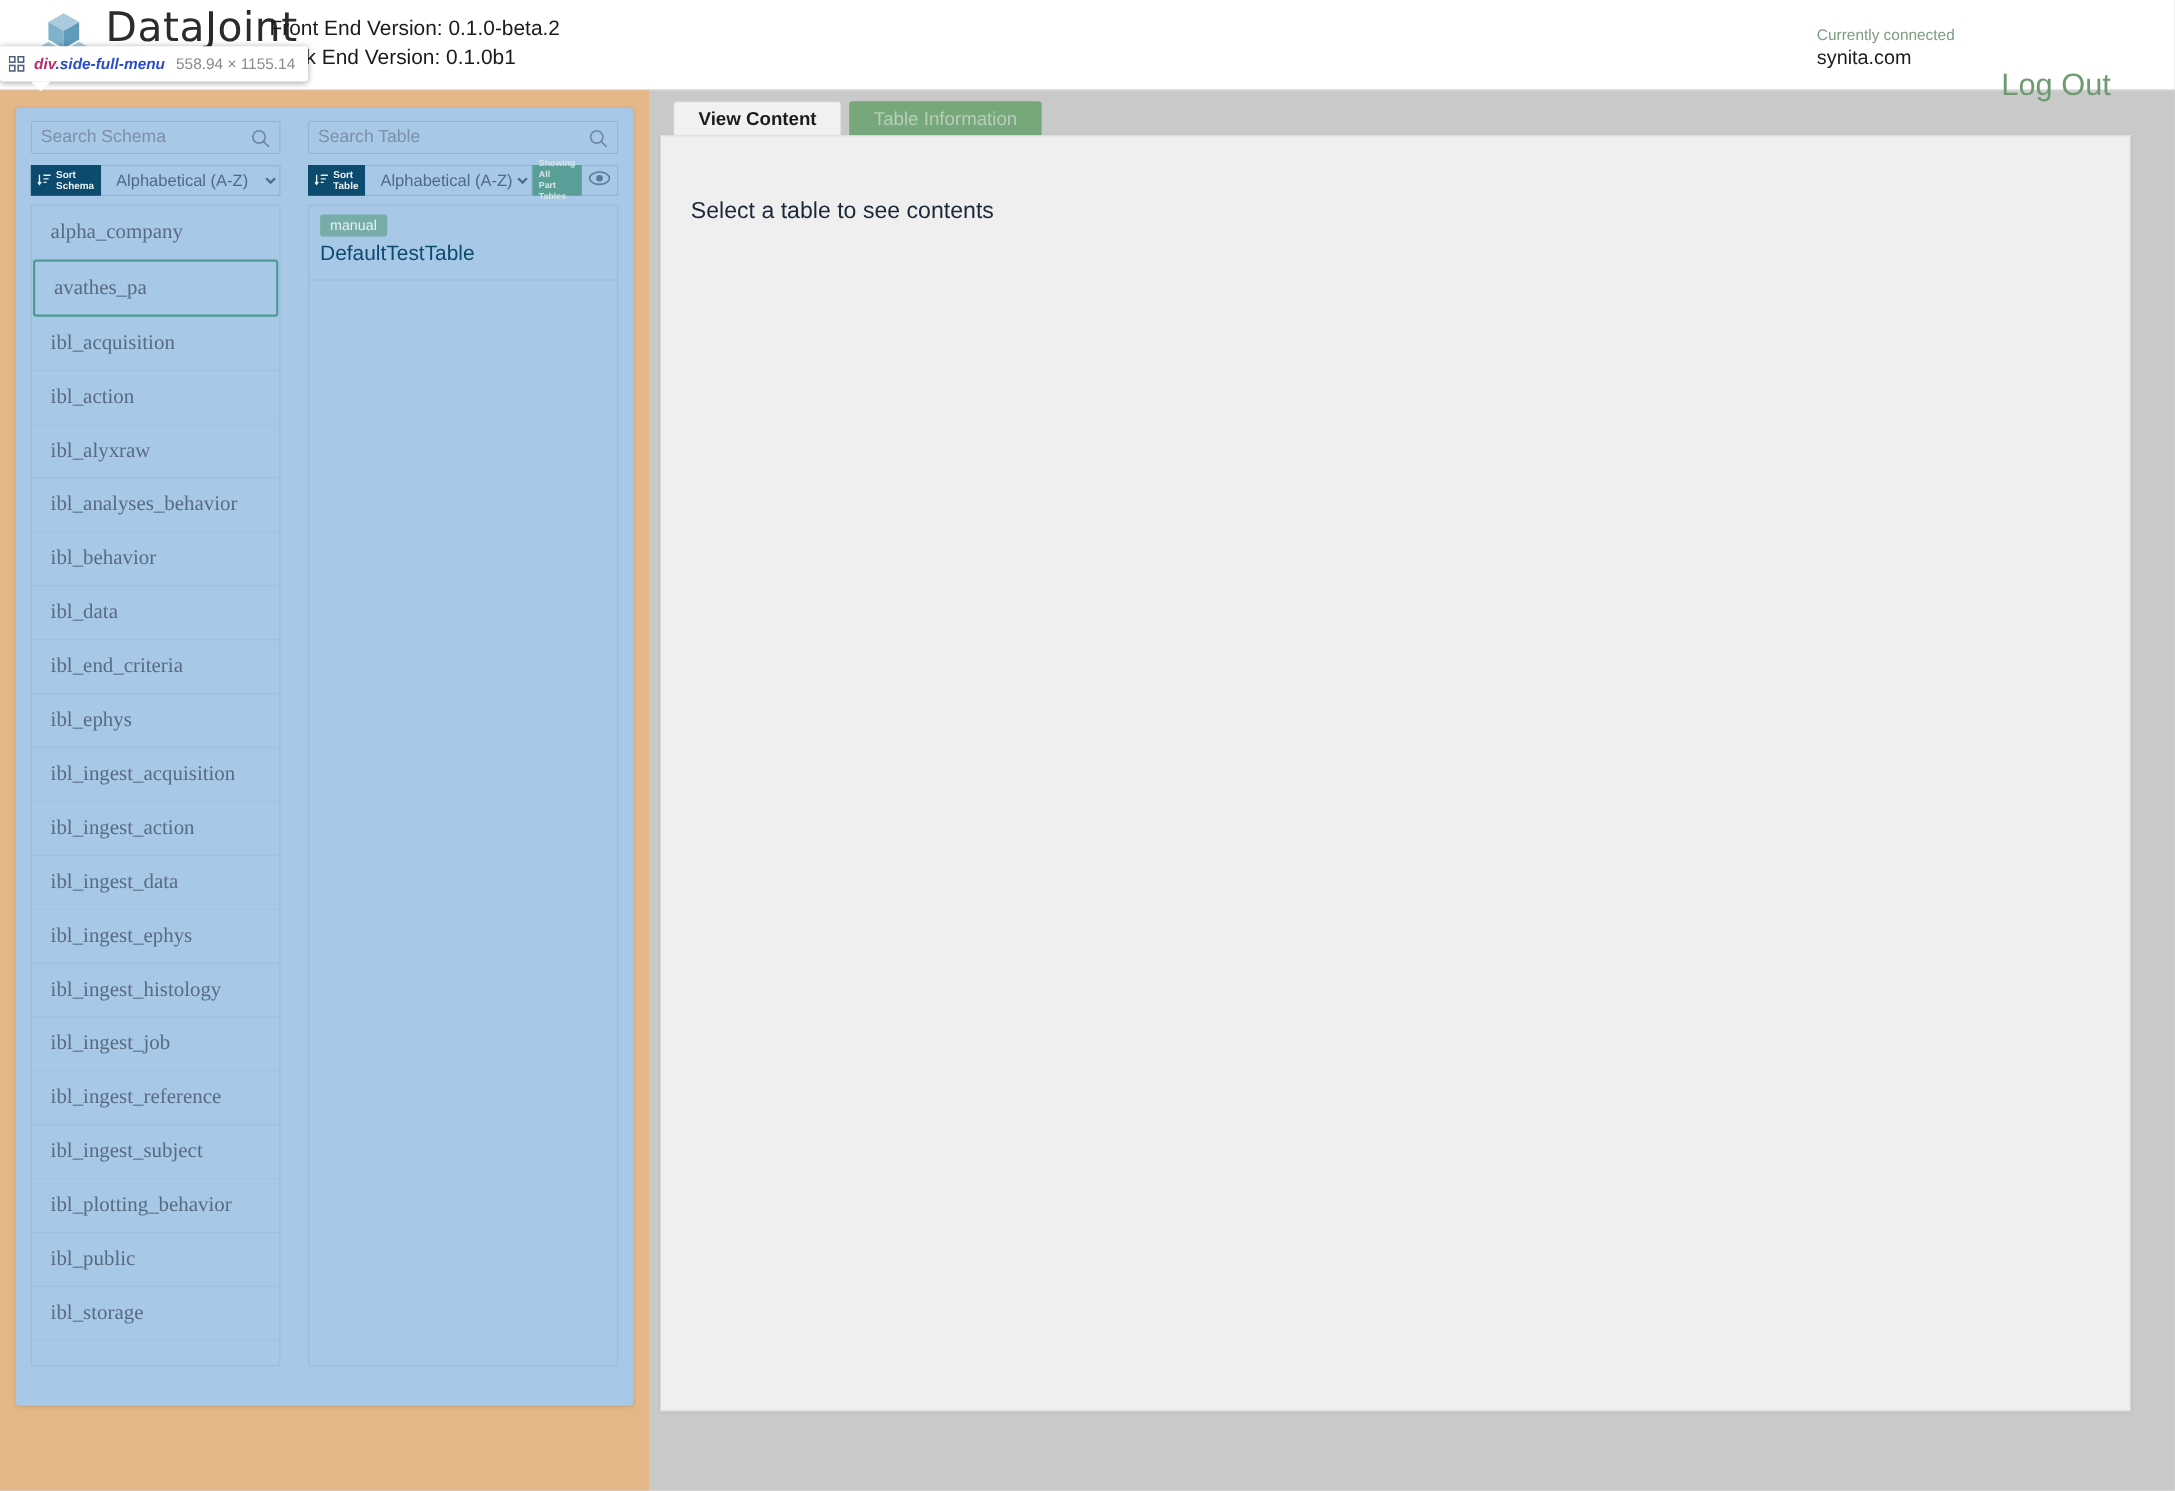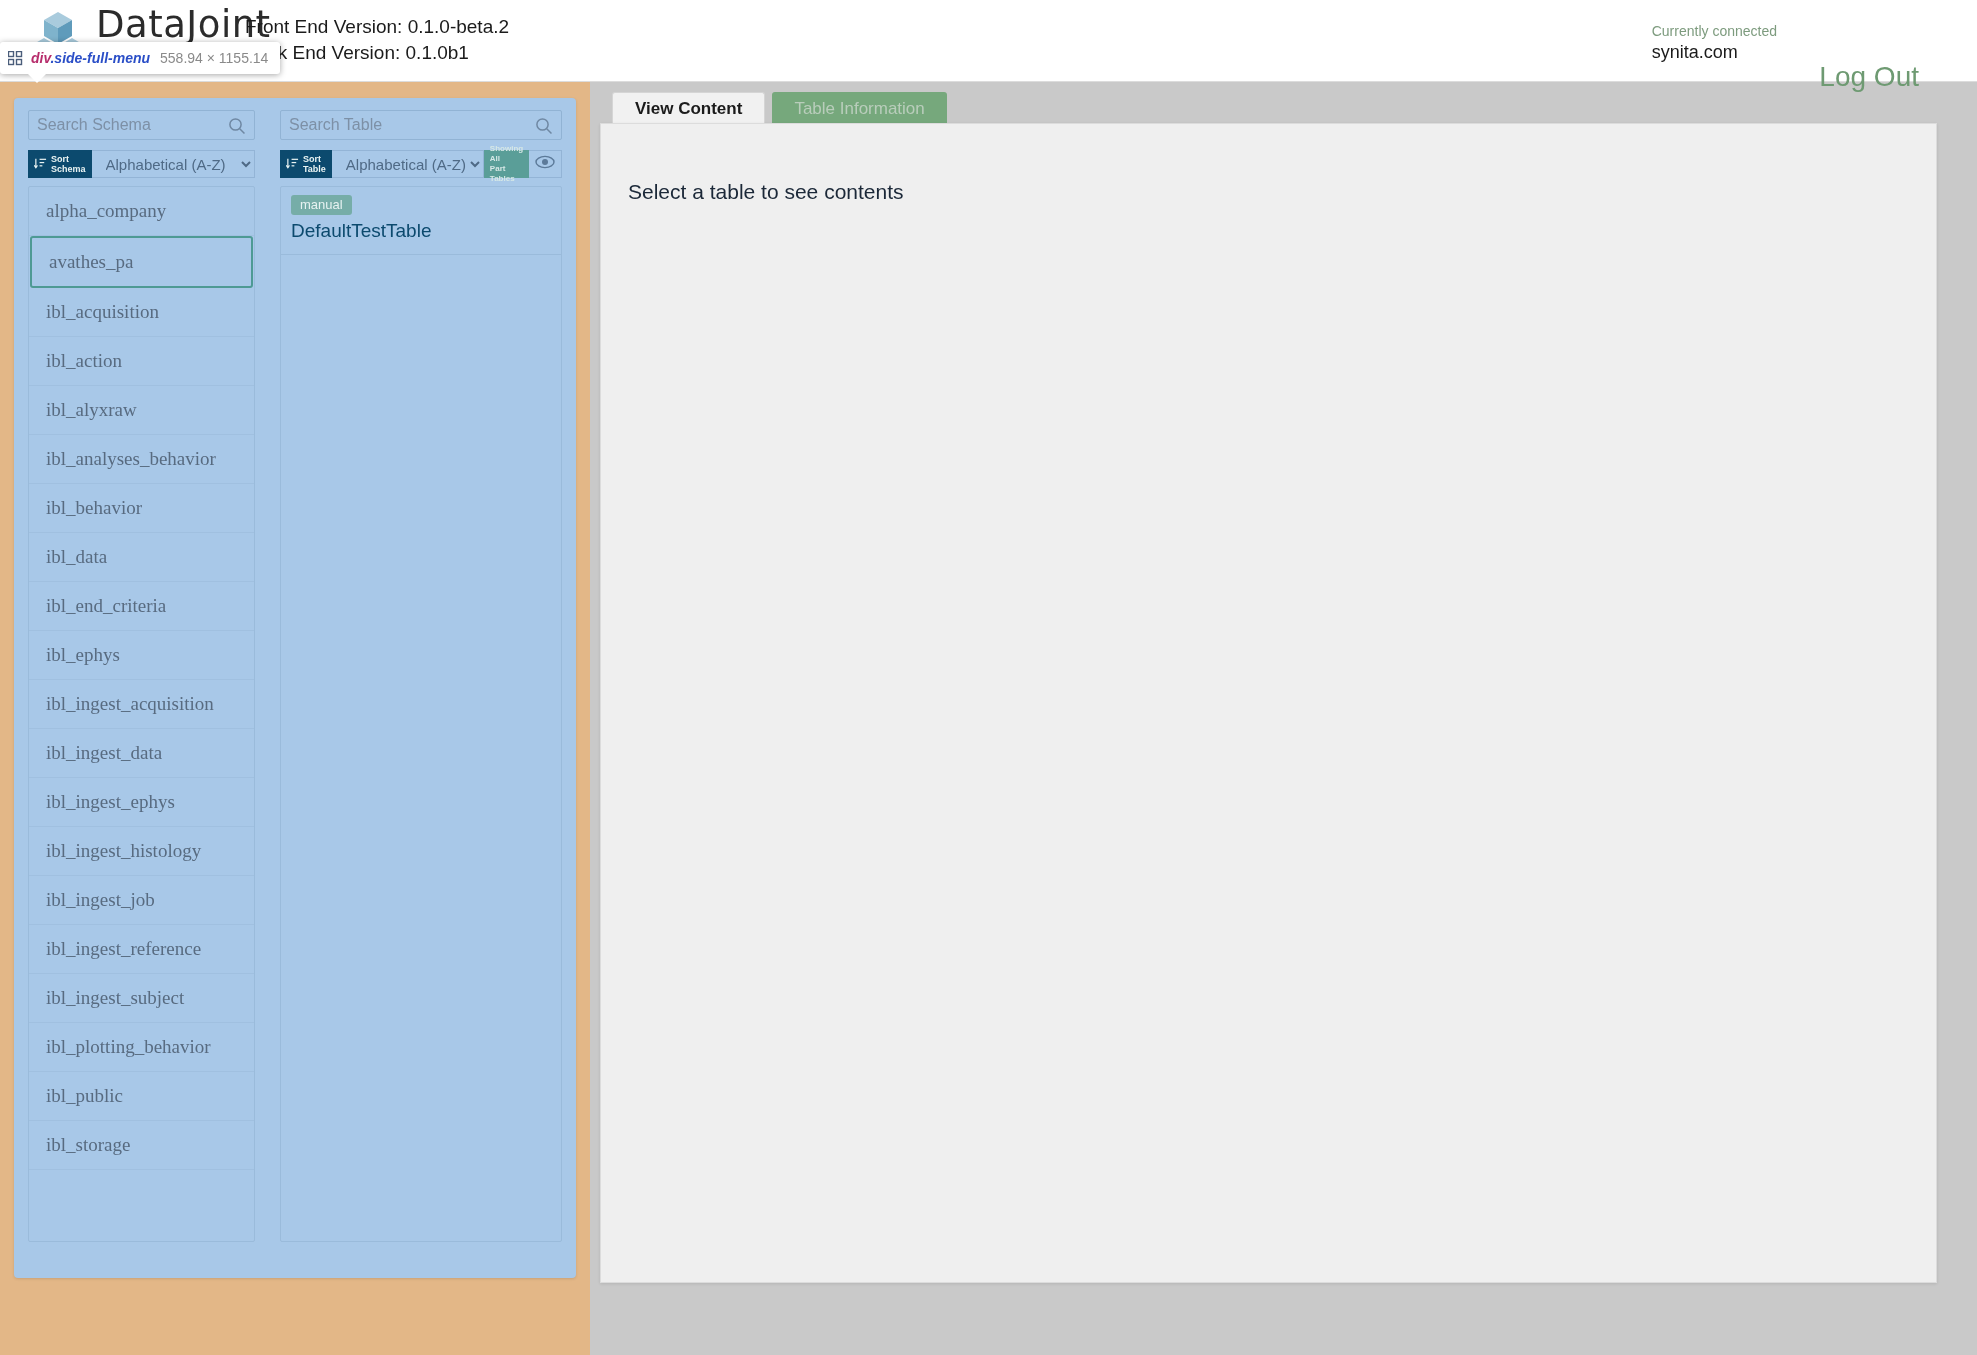--- a/index.html
+++ b/index.html
@@ -311,20 +311,23 @@
                 <span>ibl_data</span>
               </div>
               <div class="schema-item">
                 <span>ibl_end_criteria</span>
               </div>
               <div class="schema-item">
                 <span>ibl_ephys</span>
               </div>
               <div class="schema-item">
                 <span>ibl_ingest_acquisition</span>
+              </div>
+              <div class="schema-item">
+                <span>ibl_ingest_action</span>
               </div>
               <div class="schema-item">
                 <span>ibl_ingest_data</span>
               </div>
               <div class="schema-item">
                 <span>ibl_ingest_ephys</span>
               </div>
               <div class="schema-item">
                 <span>ibl_ingest_histology</span>
               </div>

